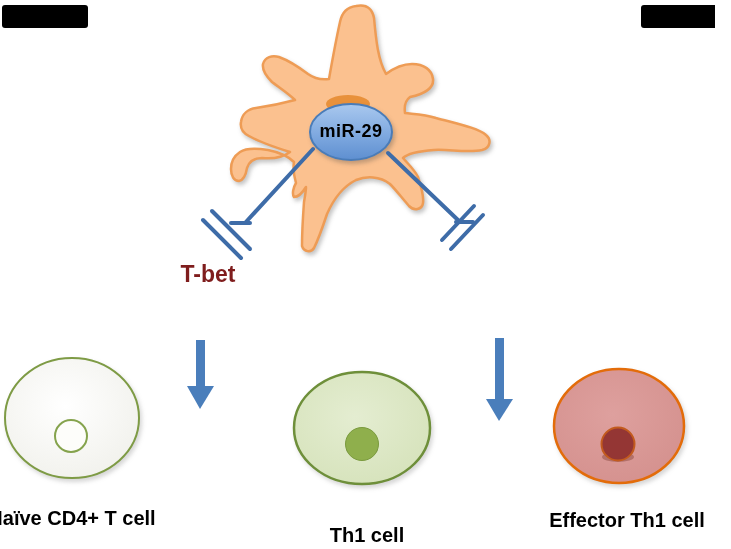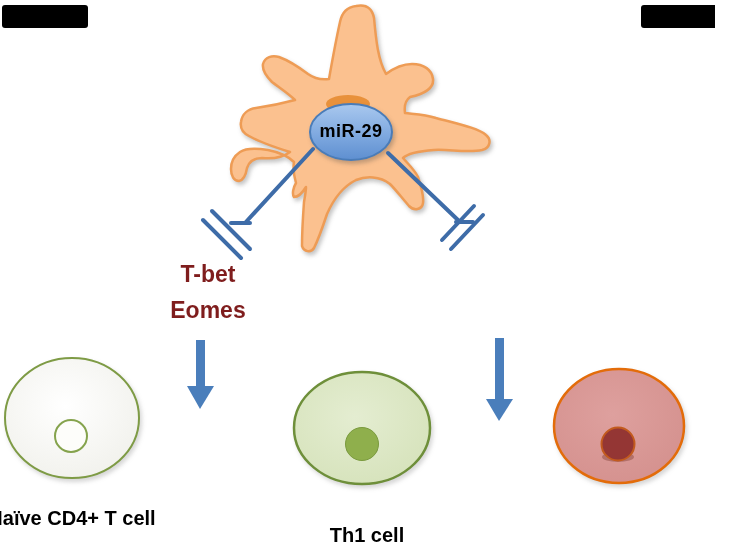--- a/index.html
+++ b/index.html
@@ -147,22 +147,22 @@
       <ellipse cx="619" cy="426" rx="65" ry="57" fill="url(#gradRed)" stroke="#E36C0A" stroke-width="2.5"></ellipse>
       <ellipse cx="618" cy="457" rx="16" ry="5" fill="rgba(110,40,30,0.35)"></ellipse>
       <circle cx="618" cy="444" r="16.5" fill="#943634" stroke="#C35B1E" stroke-width="2"></circle>
     </g>
   </svg>
 
   <div class="mir-label" style="left:351px;top:131px;">miR-29</div>
 
   <div class="target-text" style="left:208px;top:256px;">
     <div>T-bet</div>
-    <div>Eomes</div>
   </div>
 
   <div class="target-text" style="left:535px;top:256px;">
   </div>
 
   <div class="cell-label" style="left:72px;top:507px;">Naïve CD4+ T cell</div>
   <div class="cell-label" style="left:367px;top:507px;margin-top:17px;">Th1 cell</div>
+  <div class="cell-label" style="left:627px;top:509px;">Effector Th1 cell</div>
 
 </div>
 
 </body></html>

